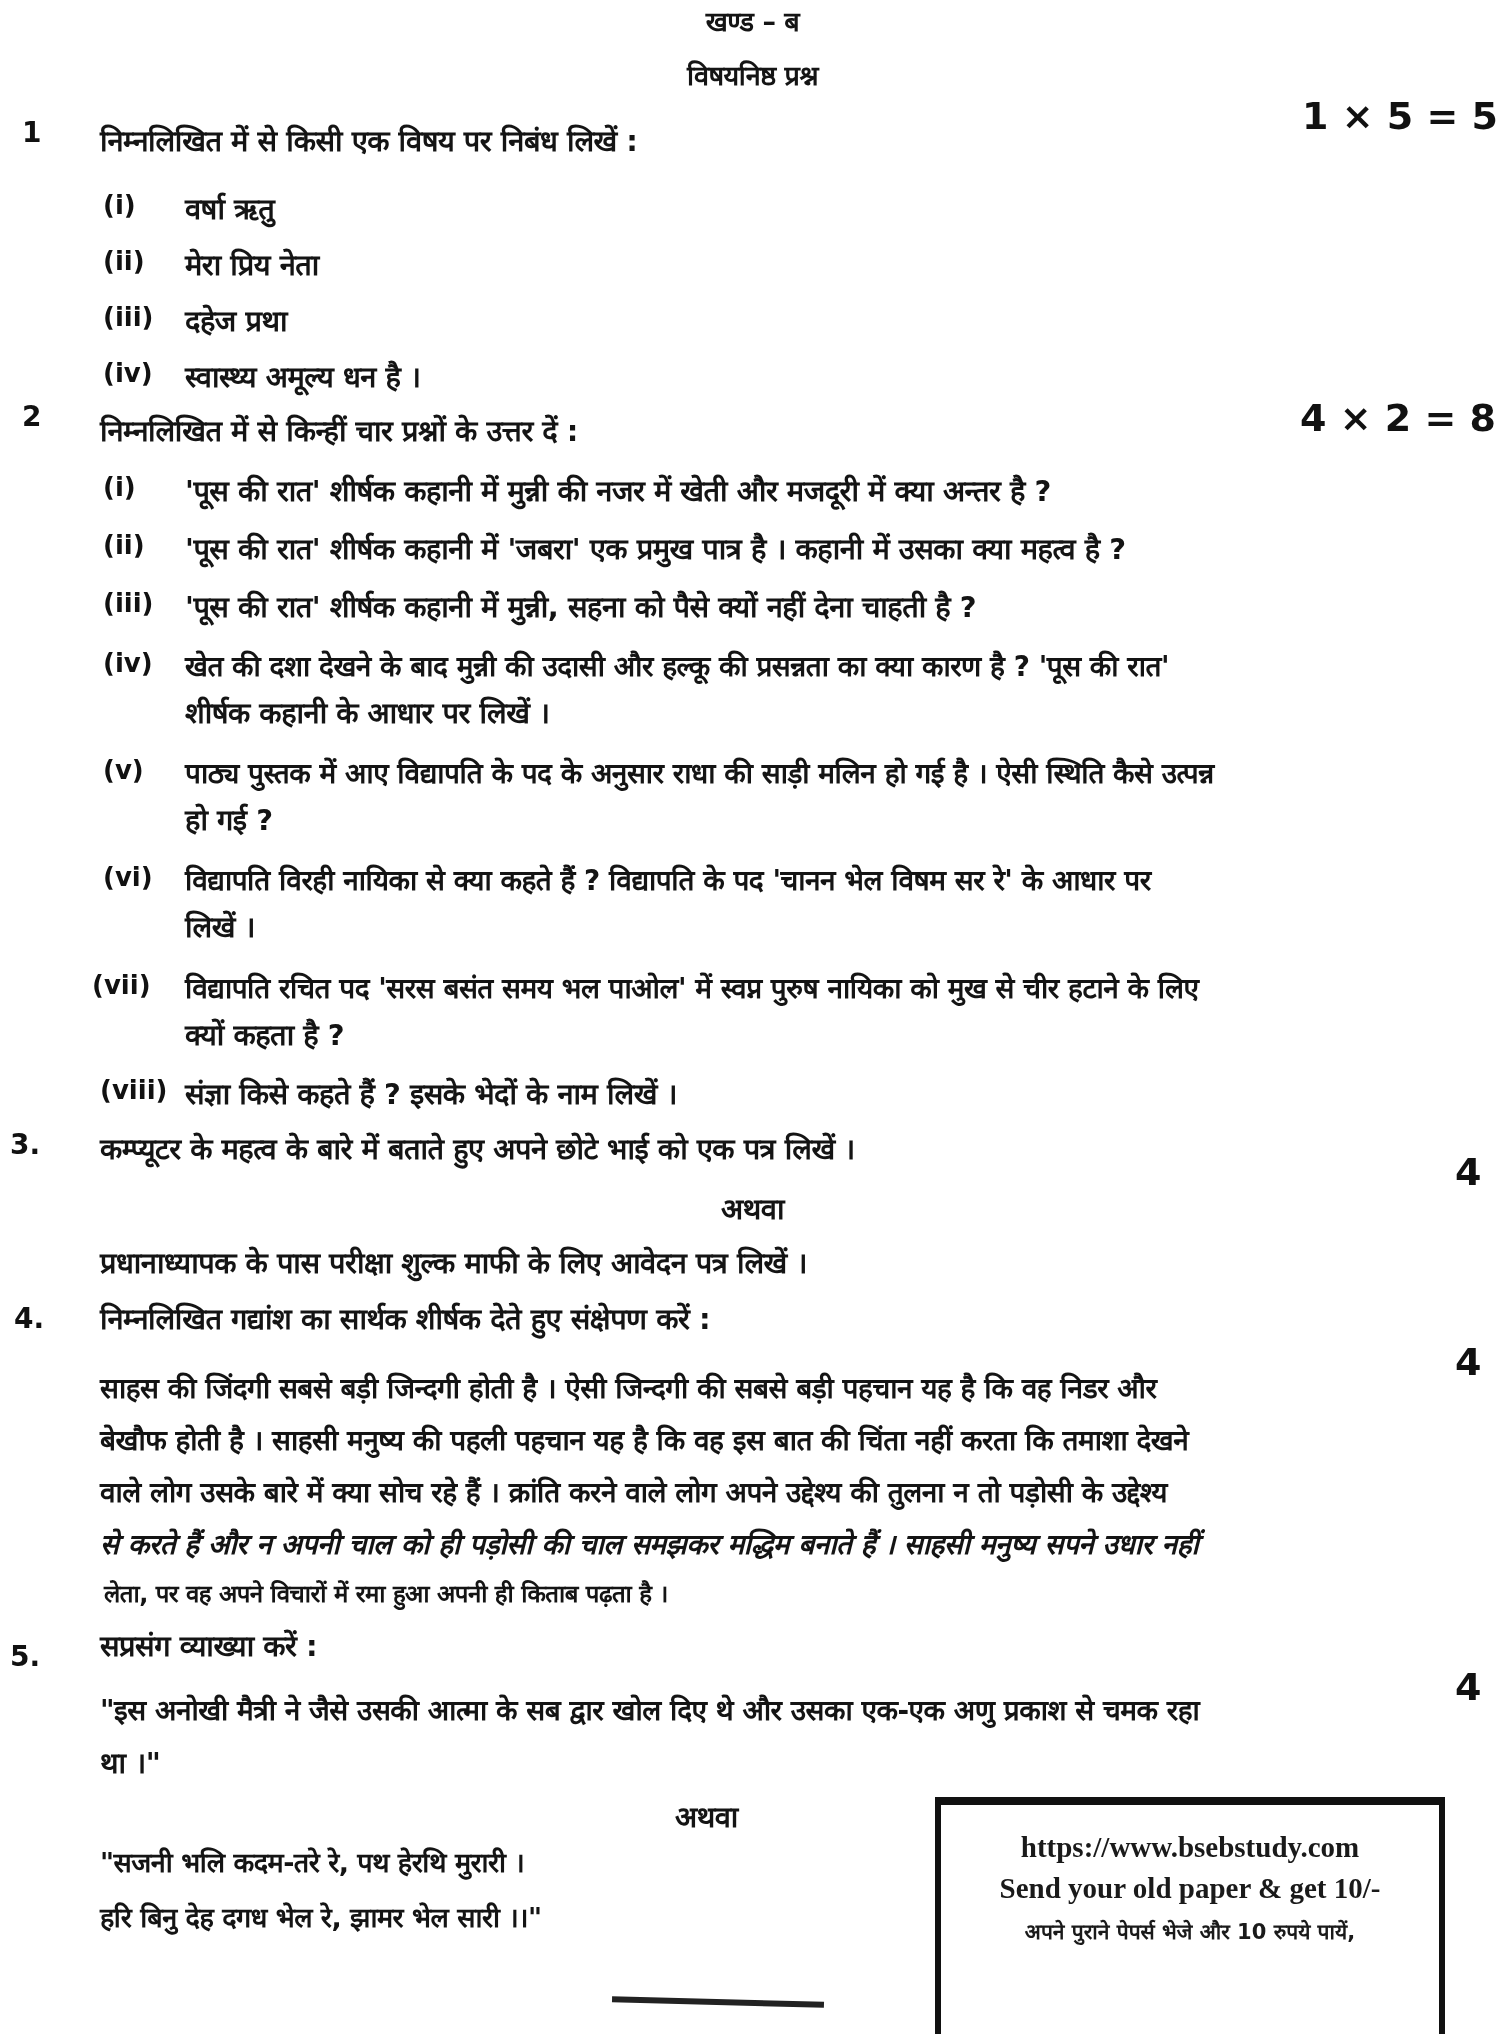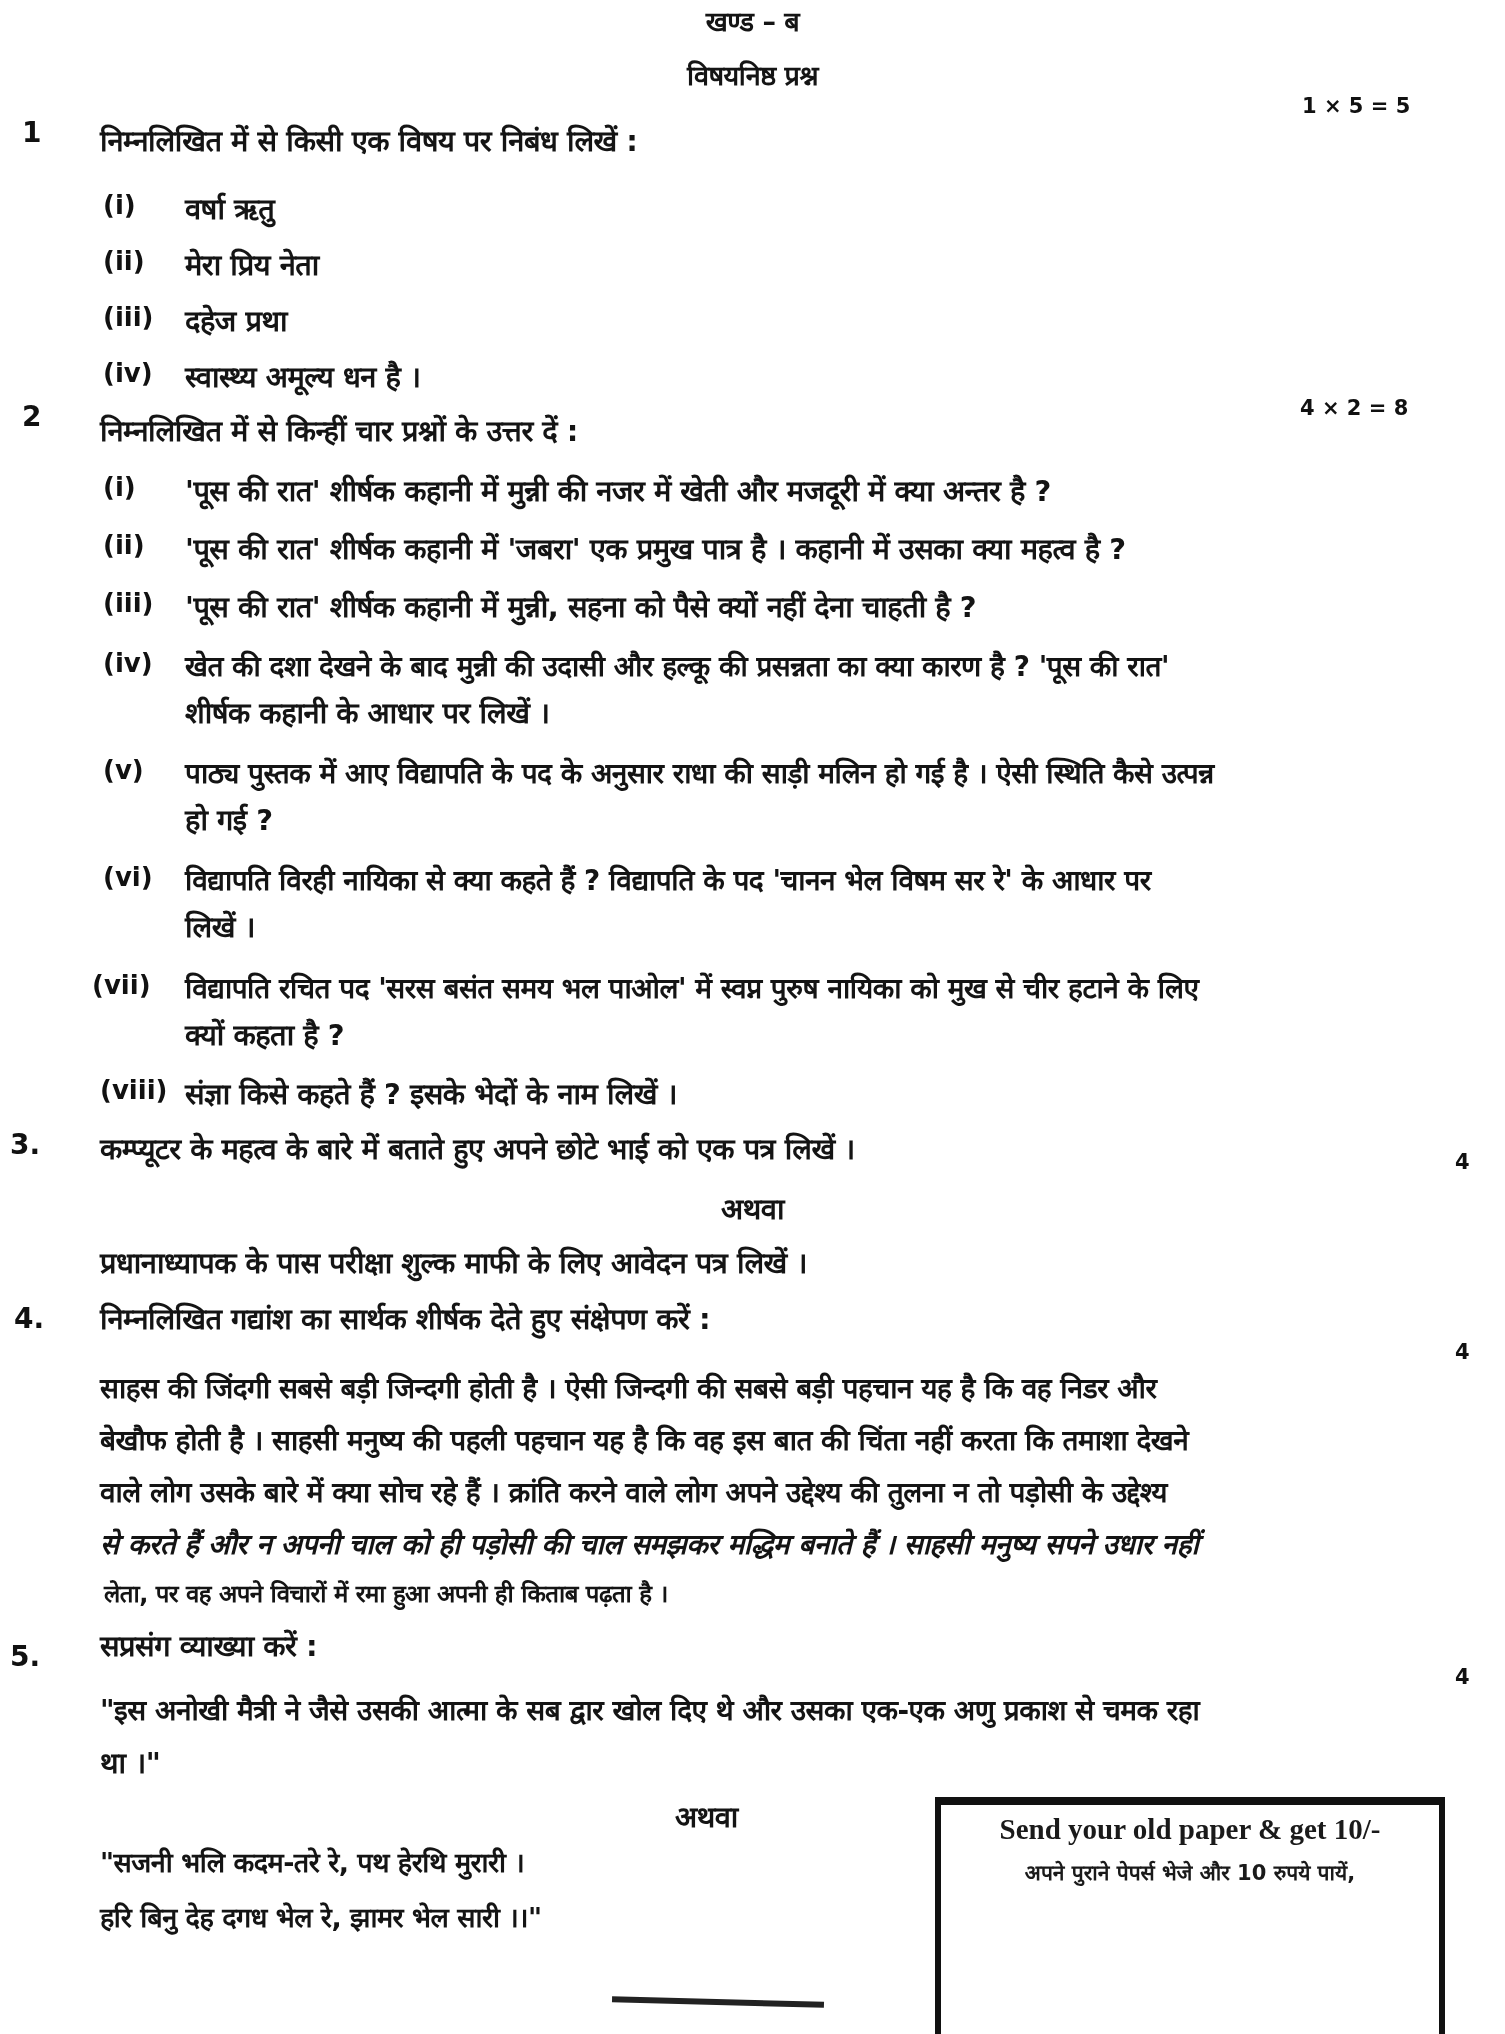--- a/index.html
+++ b/index.html
@@ -1,21 +1,21 @@
 <!DOCTYPE html>
 <html><head>
 <meta charset="utf-8">
 <style>
   html, body { margin:0; padding:0; background:#ffffff; }
   body { width:1505px; height:2034px; position:relative; overflow:hidden;
          font-family:"DejaVu Sans", "Liberation Sans", sans-serif; color:#111; }
   .abs { position:absolute; white-space:nowrap; }
   .t { font-size:29px; font-weight:bold; letter-spacing:-0.5px; color:#141414; }
   .center { left:0; width:1505px; text-align:center; }
-  .marks { font-family:"DejaVu Sans", sans-serif; font-weight:bold; font-size:21px; color:#111; }
+  .marks { font-family:"DejaVu Sans", sans-serif; font-weight:bold; font-size:38px; color:#111; }
   .num { font-size:28px; font-weight:bold; }
   .sub { font-size:26px; font-weight:bold; }
   .promo { position:absolute; left:935px; top:1797px; width:510px; height:260px;
            border:6px solid #111; border-top-width:8px; background:#fff; box-sizing:border-box;
            text-align:center; font-family:"Liberation Serif", "DejaVu Serif", serif; }
   .promo div { font-weight:bold; color:#1a1a1a; }
   .p1 { font-size:29px; margin-top:26px; }
   .p2 { font-size:29px; margin-top:16px; }
   .p3 { font-size:29px; margin-top:8px; }
   .p4 { font-size:21px; margin-top:12px; font-family:"DejaVu Sans", sans-serif; }
@@ -103,15 +103,16 @@
   <div class="abs t" style="left:100px;top:1690px;font-size:28px;">"इस अनोखी मैत्री ने जैसे उसकी आत्मा के सब द्वार खोल दिए थे और उसका एक-एक अणु प्रकाश से चमक रहा</div>
   <div class="abs t" style="left:100px;top:1742px;">था ।"</div>
   <div class="abs t" style="left:675px;top:1796px;">अथवा</div>
   <div class="abs t" style="left:100px;top:1843px;font-size:27px;">"सजनी भलि कदम-तरे रे, पथ हेरथि मुरारी ।</div>
   <div class="abs t" style="left:100px;top:1898px;font-size:27px;">हरि बिनु देह दगध भेल रे, झामर भेल सारी ।।"</div>
 </div>
 
 <div class="rule"></div>
 
 <div class="promo">
+  <div class="p1">https://www.bsebstudy.com</div>
   <div class="p3">Send your old paper &amp; get 10/-</div>
   <div class="p4">अपने पुराने पेपर्स भेजे और 10 रुपये पायें,</div>
 </div>
 
 </body></html>

